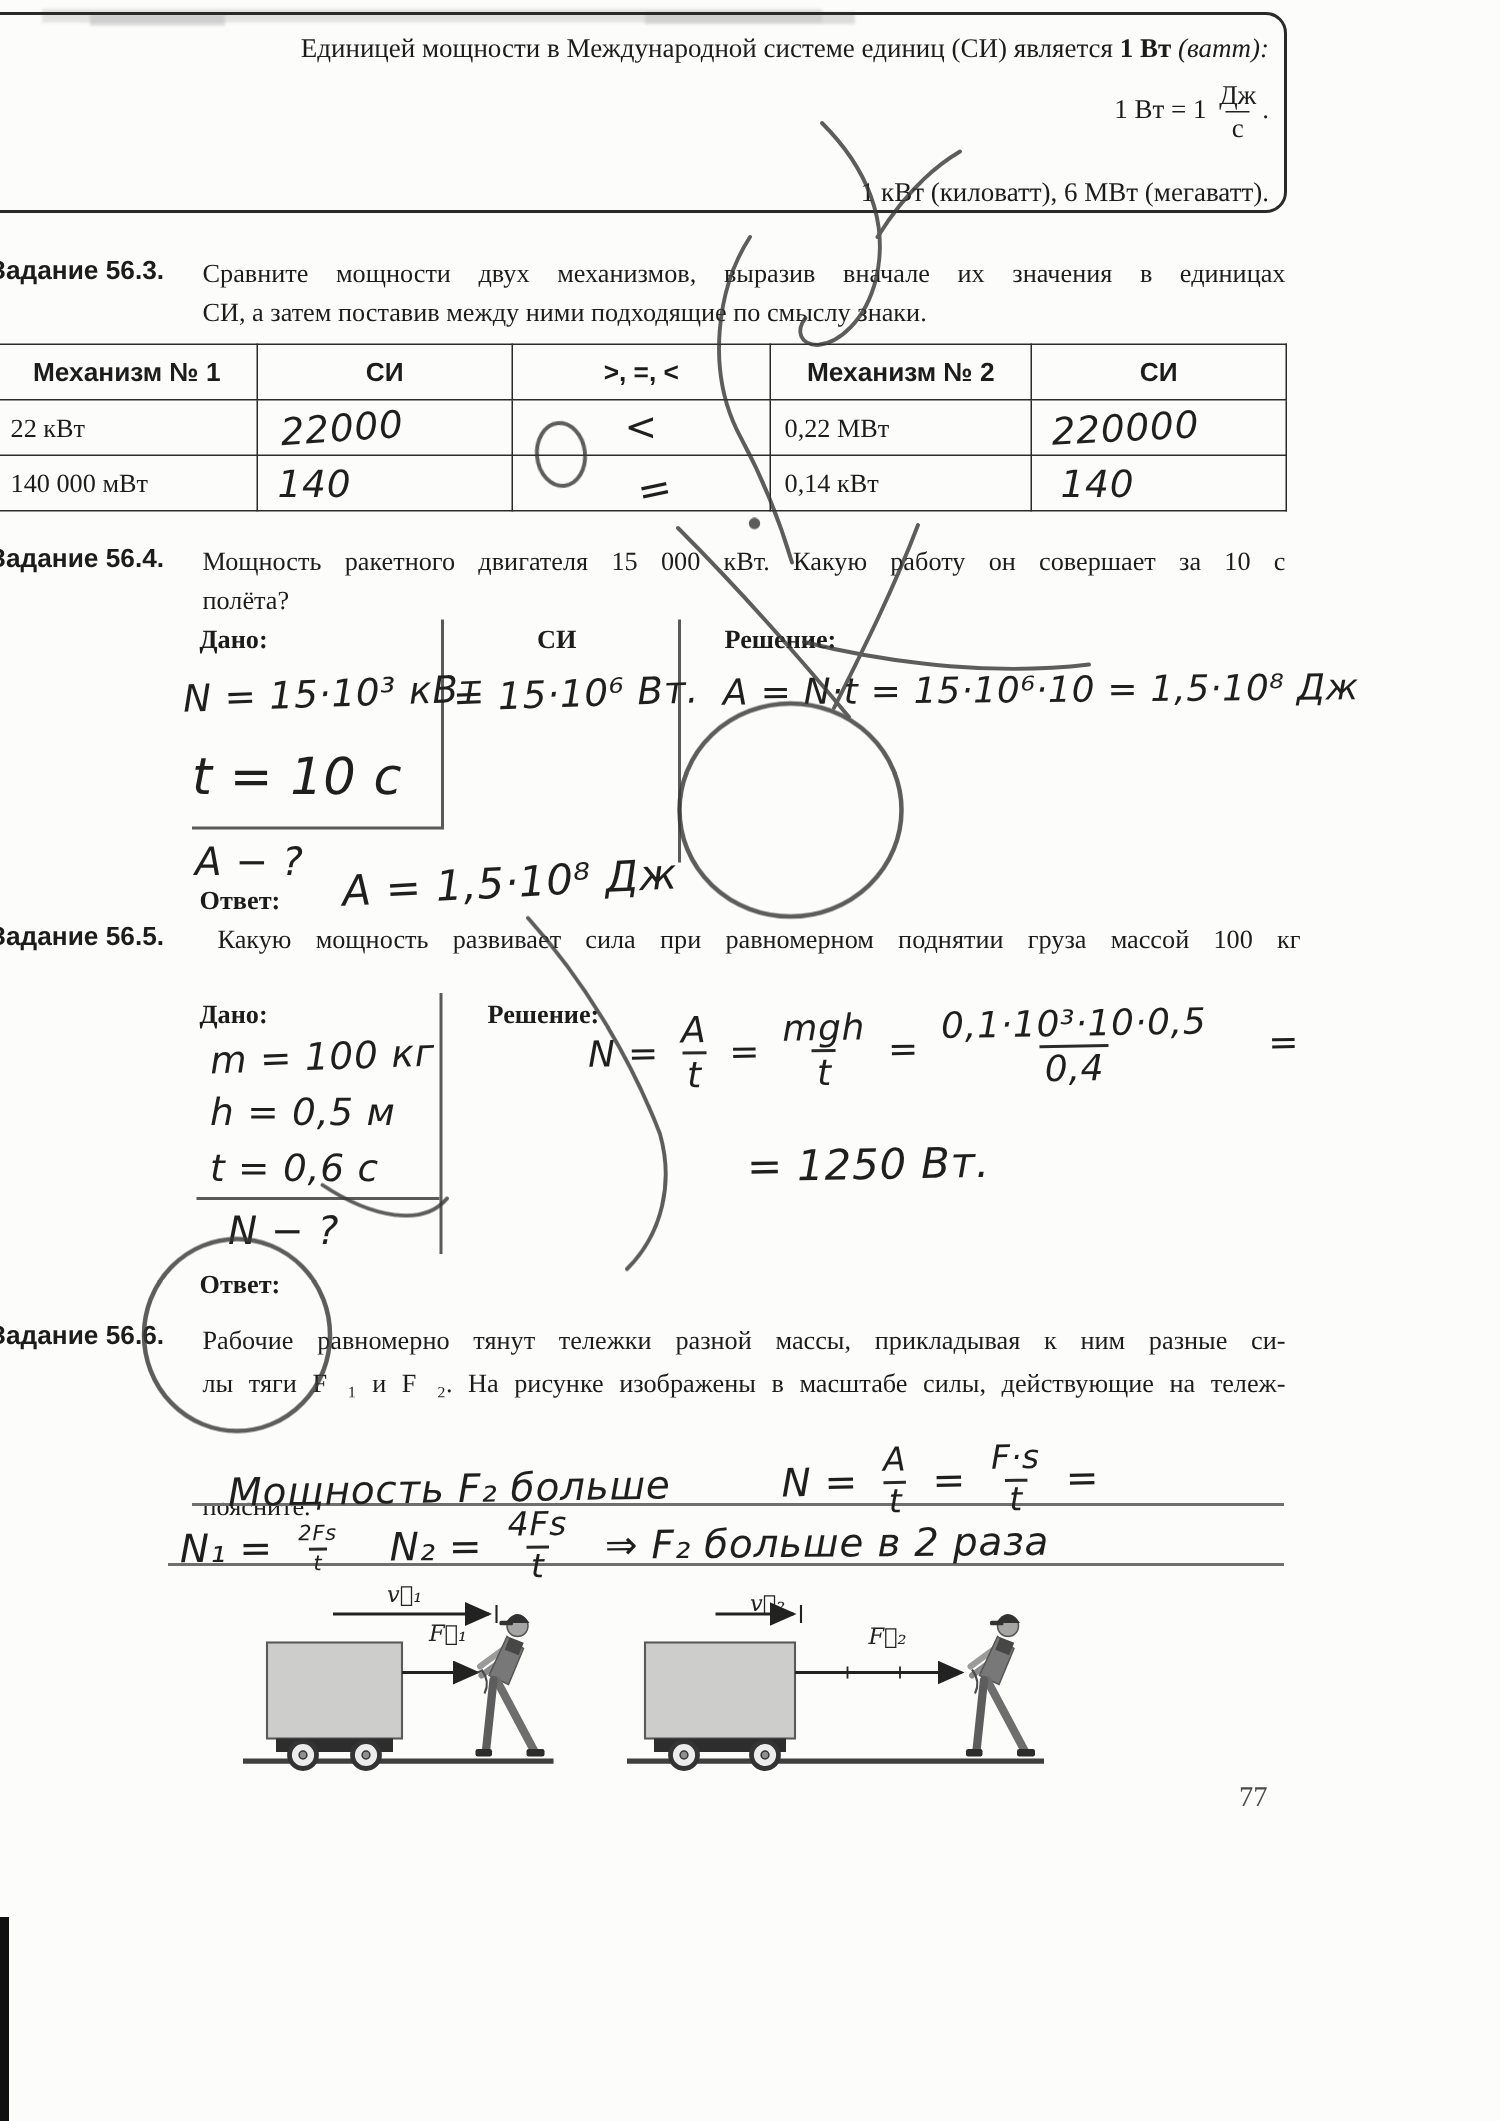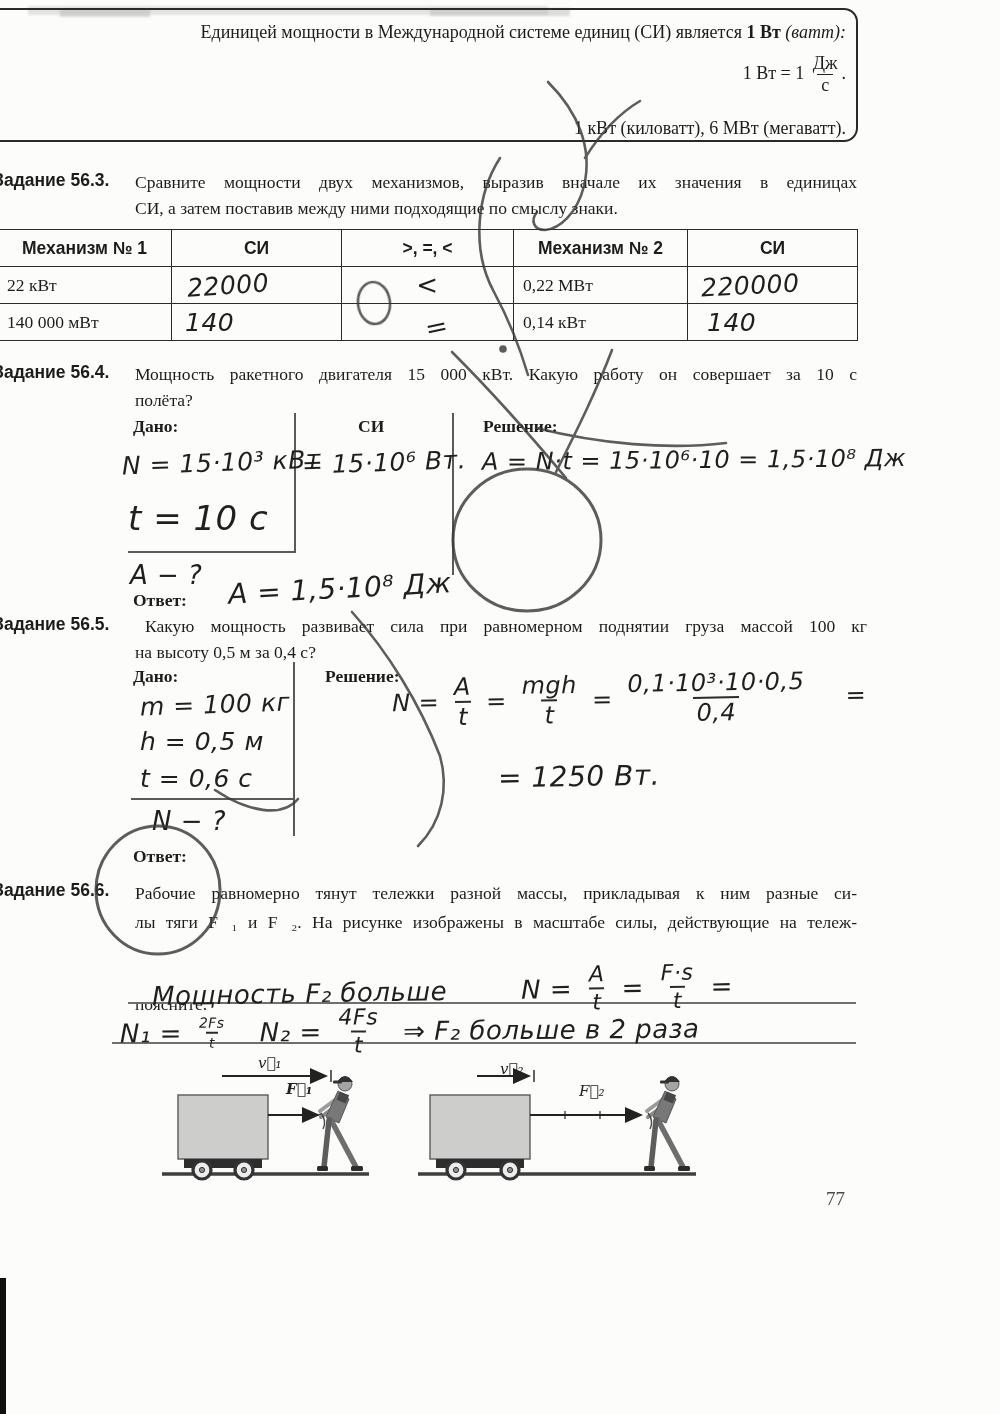--- a/index.html
+++ b/index.html
@@ -108,21 +108,20 @@
   <div class="abs hw" style="left:122px;top:448px;font-size:25px;transform:rotate(-2deg);">N = 15·10³ кВт</div>
   <div class="abs hw" style="left:302px;top:448px;font-size:25px;transform:rotate(-2deg);">= 15·10⁶ Вт.</div>
   <div class="abs hw" style="left:128px;top:498px;font-size:34px;">t = 10 с</div>
   <div class="abs hw" style="left:130px;top:560px;font-size:26px;">A − ?</div>
   <div class="abs hw" style="left:482px;top:446px;font-size:24px;transform:rotate(-.5deg);">A = N·t = 15·10⁶·10 = 1,5·10⁸ Дж</div>
   <div class="abs boldserif" style="left:133px;top:590px;">Ответ:</div>
   <div class="abs hw" style="left:228px;top:572px;font-size:28px;transform:rotate(-3deg);">A = 1,5·10⁸ Дж</div>
 
   <div class="abs tasklabel" style="left:-7px;top:614px;">Задание 56.5.</div>
   <div class="abs ptext jline" style="left:125px;top:613px;width:722px;margin-left:20px;">Какую мощность развивает сила при равномерном поднятии груза массой 100 кг</div>
-  <div class="abs ptext" style="left:135px;top:639px;width:722px;">на высоту 0,5 м за 0,4 с?</div>
 
   <div class="abs boldserif" style="left:133px;top:666px;">Дано:</div>
   <div class="abs boldserif" style="left:325px;top:666px;">Решение:</div>
   <div class="abs vline" style="left:293px;top:662px;height:174px;"></div>
   <div class="abs hline" style="left:131px;top:798px;width:162px;"></div>
 
   <div class="abs hw" style="left:140px;top:690px;font-size:25px;transform:rotate(-2deg);">m = 100 кг</div>
   <div class="abs hw" style="left:140px;top:727px;font-size:25px;">h = 0,5 м</div>
   <div class="abs hw" style="left:140px;top:764px;font-size:25px;">t = 0,6 с</div>
   <div class="abs hw" style="left:152px;top:806px;font-size:26px;">N − ?</div>
@@ -216,21 +215,21 @@
         <line x1="171" y1="67" x2="166" y2="114" stroke="#5d5d5d" stroke-width="5.5" stroke-linecap="round"></line>
         <rect x="193" y="113" width="12" height="5" rx="1.5" fill="#2c2c2c"></rect>
         <rect x="159" y="113" width="11" height="5" rx="1.5" fill="#2c2c2c"></rect>
         <circle cx="187" cy="31" r="7" fill="#a5a5a5" stroke="#555" stroke-width="1"></circle>
         <path d="M179,29 Q187,17 195,29 Z" fill="#323232"></path>
         <rect x="175" y="27.5" width="9" height="3" rx="1" fill="#323232"></rect>
         <path d="M163,60 q6,8 2,16" stroke="#4a4a4a" stroke-width="1.4" fill="none"></path>
       </g>
     </svg>
     <span class="abs figlabel" style="left:100px;top:1px;">v⃗₁</span>
-    <span class="abs figlabel" style="left:128px;top:27px;font-weight:bold;">F⃗₁</span>
+    <span class="abs figlabel" style="left:128px;top:27px;">F⃗₁</span>
   </div>
 
   <div class="abs" style="left:415px;top:1053px;width:285px;height:132px;">
     <svg width="285" height="132" viewBox="0 0 285 132">
       <defs>
         <marker id="ah-r" markerWidth="10" markerHeight="8" refX="8" refY="4" orient="auto">
             <path d="M0,0 L9,4 L0,8 Z" fill="#222"></path>
           </marker>
       </defs>
       <line x1="3" y1="121" x2="281" y2="121" stroke="#3f3f3f" stroke-width="3.5"></line>

